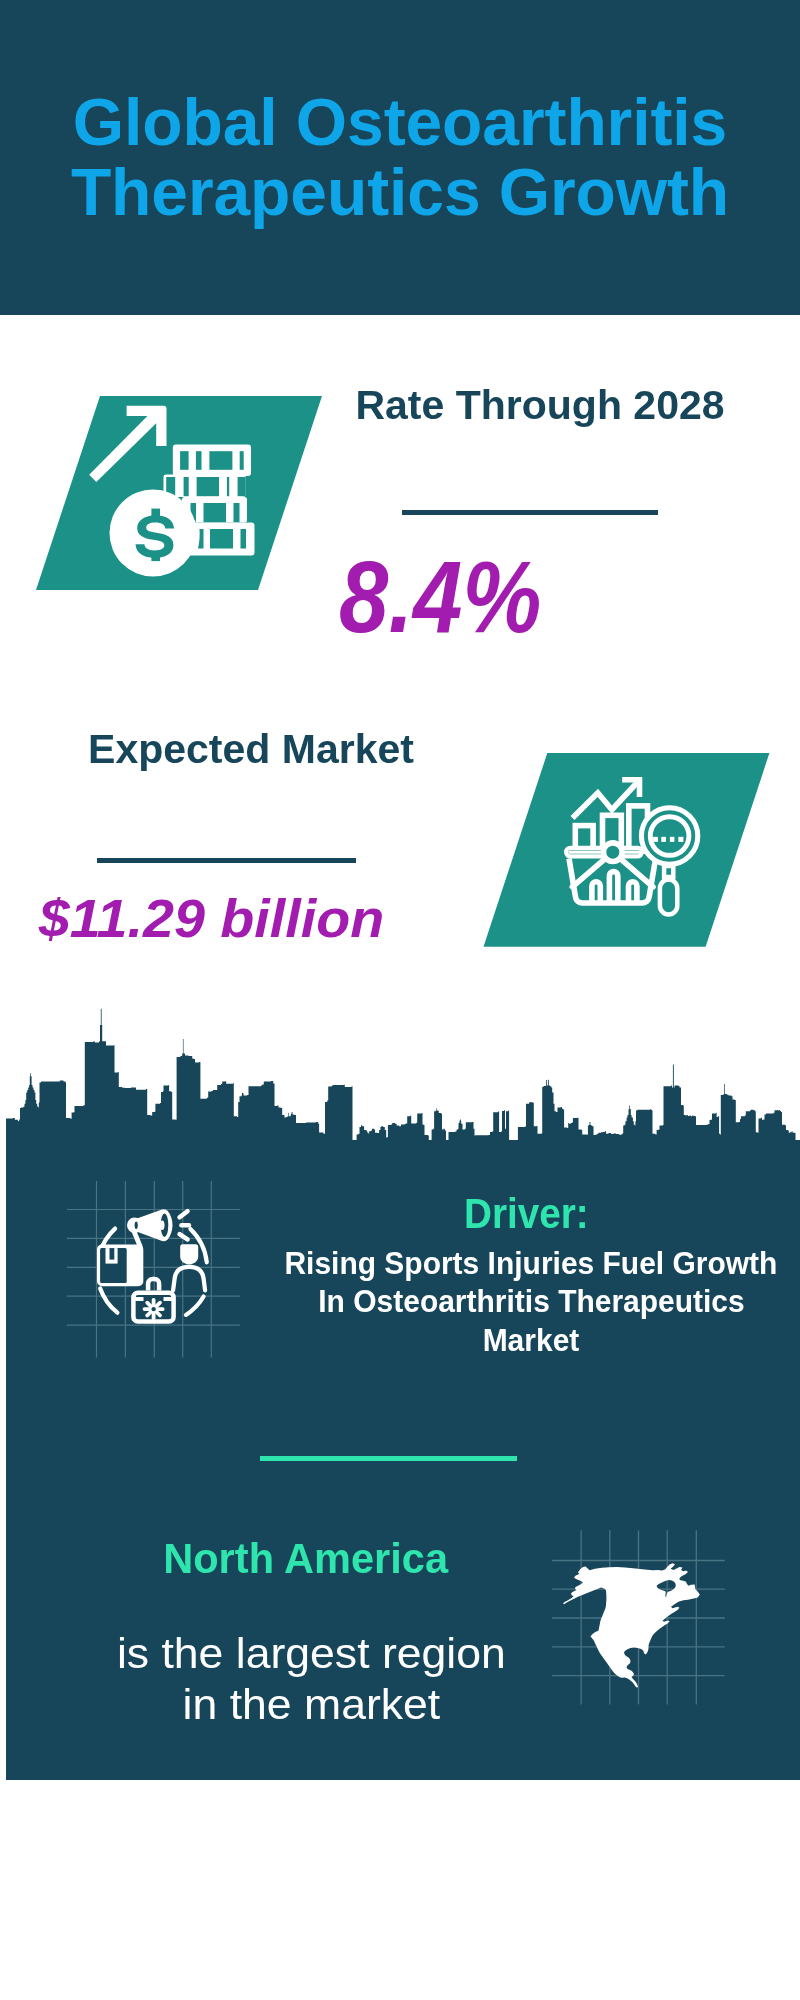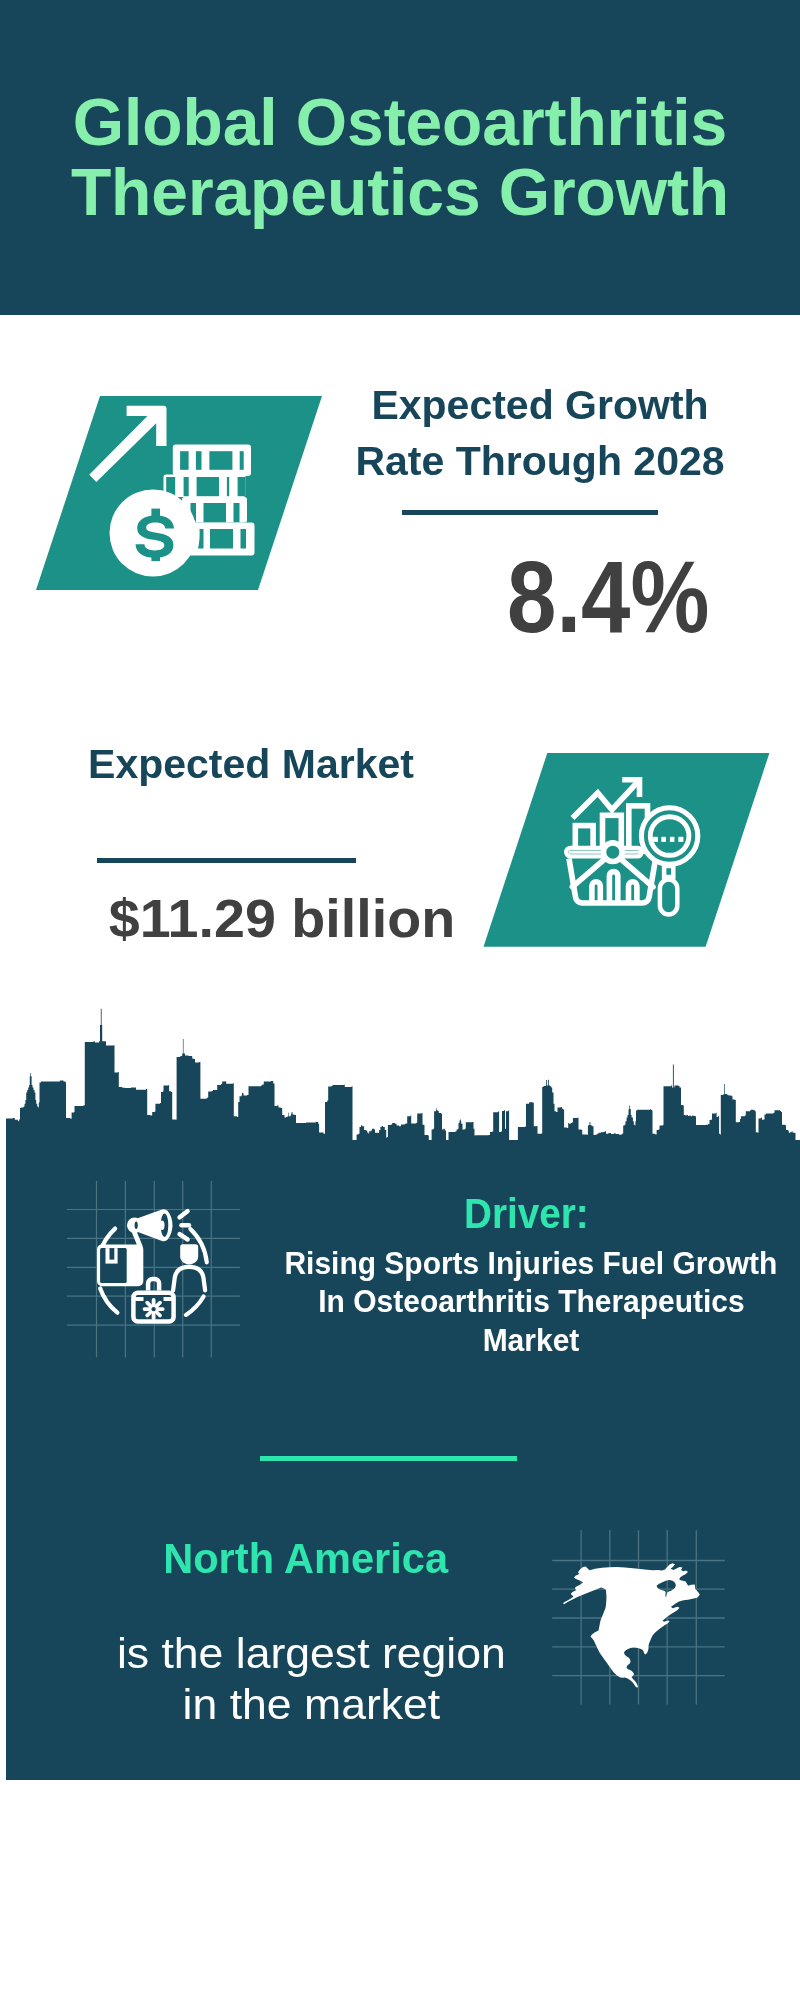--- a/index.html
+++ b/index.html
@@ -1,27 +1,27 @@
 <!DOCTYPE html>
 <html><head>
 <meta charset="utf-8">
 <style>
   html,body{margin:0;padding:0;}
   body{width:800px;height:2000px;background:#ffffff;font-family:"Liberation Sans",sans-serif;overflow:hidden;}
   .page{position:relative;width:800px;height:2000px;background:#ffffff;}
 
   
   .header{position:absolute;left:0;top:0;width:800px;height:315px;background:#17465a;}
-  .header-title{position:absolute;left:0;top:87px;width:800px;text-align:center;color:#86efac;
+  .header-title{position:absolute;left:0;top:87px;width:800px;text-align:center;color:#0ea5e9;
     font-size:66px;font-weight:bold;line-height:70px;letter-spacing:-0.1px;}
 
   
   .stat-label{position:absolute;color:#17465a;font-size:41px;font-weight:bold;line-height:56px;text-align:center;}
   .stat-rule{position:absolute;height:5px;background:#17465a;}
-  .stat-value{position:absolute;color:#404040;font-size:102px;font-weight:bold;line-height:102px;text-align:right;white-space:nowrap;}
+  .stat-value{position:absolute;color:#a21caf;font-size:102px;font-weight:bold;line-height:102px;text-align:left;white-space:nowrap;font-style:italic;}
   .stat-value span{display:inline-block;transform:scaleX(0.87);transform-origin:center;}
   .stat-value-2{font-size:53px;line-height:77px;}
   .stat-value-2 span{transform:scaleX(1.05);}
 
   .paral{position:absolute;}
 
   
   .dark{position:absolute;left:0;width:800px;}
 
   .driver-title{color:#2ee5ae;font-size:43px;font-weight:bold;line-height:44px;text-align:center;}
@@ -193,21 +193,21 @@
         <circle cx="191.6" cy="88" r="28.2" fill="#1b9187" stroke="#ffffff" stroke-width="5.1"></circle>
         <circle cx="191.6" cy="88" r="19.3" fill="none" stroke="#ffffff" stroke-width="4.9"></circle>
         <g fill="#ffffff">
           <rect x="175.1" y="88.8" width="4.8" height="5.1"></rect>
           <rect x="183.3" y="88.8" width="4.7" height="5.1"></rect>
           <rect x="191.9" y="88.8" width="4.5" height="5.1"></rect>
           <rect x="200.3" y="88.8" width="5.1" height="5.1"></rect>
         </g>
       </g>
     </svg>
-    <div class="stat-label" style="left:51px;top:736px;width:400px;">
+    <div class="stat-label" style="left:51px;top:721px;width:400px;">
       <div>Expected Market</div>
     </div>
     <div class="stat-rule" style="left:97px;top:858px;width:259px;"></div>
     <div class="stat-value stat-value-2" style="left:47px;top:880px;width:400px;"><span>$11.29 billion</span></div>
   </div>
 
   <div class="stat stat1">
     <svg class="paral" style="left:30px;top:390px;" width="300" height="206" viewBox="0 0 300 206">
       <polygon points="70,6 292,6 228,200 6,200" fill="#1b9187"></polygon>
       <g fill="#ffffff">
@@ -247,20 +247,19 @@
       </g>
 
       <circle cx="123" cy="143" r="43.5" fill="#ffffff"></circle>
       <g fill="#1b9187">
         <rect x="121.4" y="118.6" width="8.6" height="8.2"></rect>
         <rect x="121.4" y="163.9" width="8.6" height="7.2"></rect>
         <path d="M125.9,125.2 c-11,0 -18.7,5.3 -18.7,12.7 0,7.1 5.8,10.4 16.3,11.9 8.3,1.2 10.8,2.7 10.8,5.5 0,3.2 -3.7,5.2 -9.6,5.2 -6.2,0 -10,-2.2 -10.3,-6.2 h-8.9 c0.3,8.3 7.8,13.6 19.2,13.6 11.4,0 18.7,-5 18.7,-12.7 0,-7.4 -5.5,-10.7 -17,-12.4 -8.2,-1.2 -10.2,-2.6 -10.2,-5.2 0,-3 3.5,-5 9.2,-5 5.8,0 9.5,2.1 9.9,5.9 h8.8 c-0.5,-8.1 -7.5,-13.3 -18.6,-13.3 Z"></path>
       </g>
     </svg>
     <div class="stat-label" style="left:340px;top:377px;width:400px;">
-      <div>Expected Growth</div>
       <div>Rate Through 2028</div>
     </div>
     <div class="stat-rule" style="left:402px;top:510px;width:256px;"></div>
     <div class="stat-value" style="left:324px;top:546px;width:400px;"><span>8.4%</span></div>
   </div>
 
 </div>
 
 </body></html>

